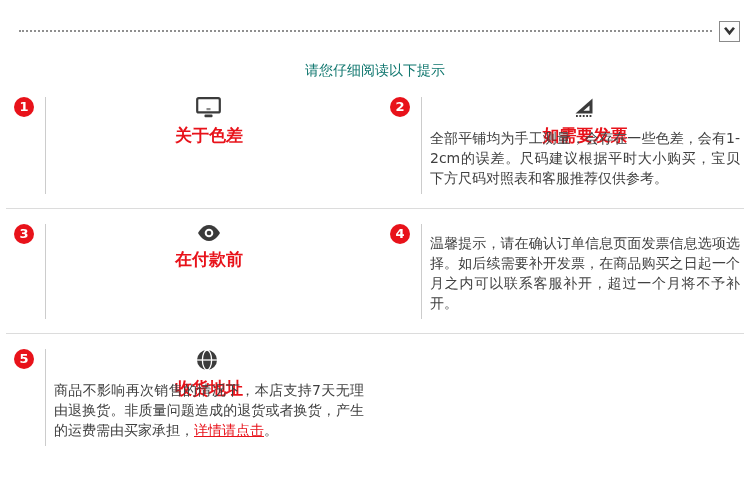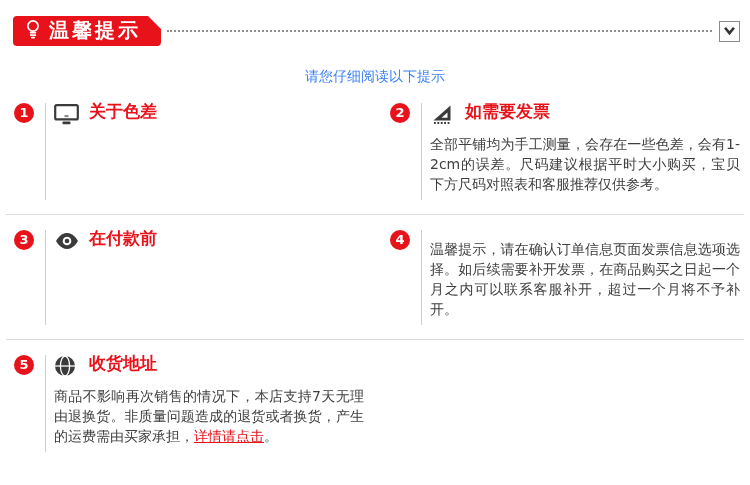--- a/index.html
+++ b/index.html
@@ -31,23 +31,23 @@
   .dotline { flex: 1; height: 0; border-top: 2px dotted #8f8f8f; margin: 0 7px 0 6px; }
   .collapse-btn {
     width: 21px; height: 21px; flex: none;
     border: 1px solid #8a8a8a; background: #fcfcfc;
     display: flex; align-items: center; justify-content: center;
     cursor: pointer;
   }
 
   
   .subtitle {
-    margin-top: 22px;
+    margin-top: 16px;
     text-align: center;
-    color: #3b82f6;
+    color: #0f766e;
     font-size: 14px;
   }
 
   
   .rows { margin-top: 17px; }
   .row {
     display: grid;
     grid-template-columns: 350px 350px;
     column-gap: 26px;
     padding: 0 0 14px 14px;
@@ -62,46 +62,37 @@
     border-radius: 50%;
     background: #e8121a; color: #fff;
     font-size: 13px; font-weight: bold;
     text-align: center; line-height: 20px;
   }
   .tip-content {
     flex: 1;
     border-left: 1px solid #cccccc;
     padding: 0 0 6px 8px;
   }
-  .tip-head { display: flex; gap: 9px; height: 22px; }
+  .tip-head { display: flex; align-items: center; gap: 9px; height: 22px; flex-direction: column; }
   .tip-icon { width: 26px; flex: none; display: flex; align-items: center; justify-content: flex-start; }
   .tip-title { margin: 0; color: #e8121a; font-size: 17px; font-weight: bold; line-height: 1; }
   .tip-body {
     margin: 9px 0 0 0;
     font-size: 14px; line-height: 20px;
     color: #404040;
     text-align: justify;
   }
   .tip-link { color: #e8121a; text-decoration: underline; cursor: pointer; }
 </style>
 </head>
 <body>
 
 <div class="page">
 
   <div class="header">
-    <div class="badge">
-      <span>
-        <svg width="14" height="21" viewBox="0 0 14 21">
-          <circle cx="7" cy="7" r="5.1" fill="none" stroke="#ffffff" stroke-width="1.7"></circle>
-          <path d="M4.6 13.6 h4.8 M4.6 16.1 h4.8 M5.8 18.6 h2.4" stroke="#ffffff" stroke-width="1.7" fill="none" stroke-linecap="round"></path>
-        </svg>
-      </span>
-      <span class="badge-label">温馨提示</span>
-    </div>
     <div class="dotline"></div>
     <div class="collapse-btn">
       <span>
         <svg width="13" height="13" viewBox="0 0 14 14">
           <path d="M2.2 4 L7 9.8 L11.8 4" fill="none" stroke="#333333" stroke-width="2.8"></path>
         </svg>
       </span>
     </div>
   </div>
 

